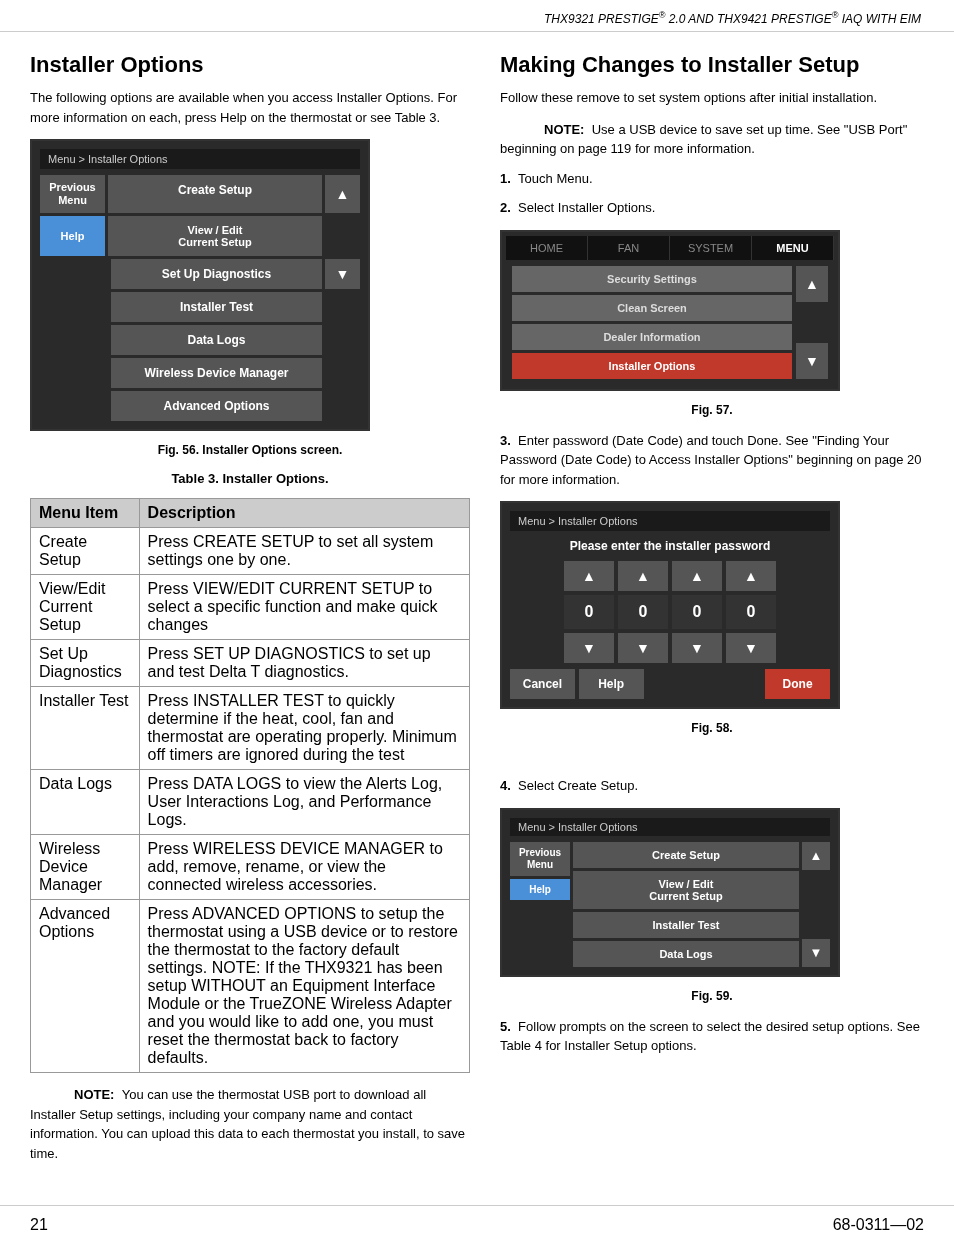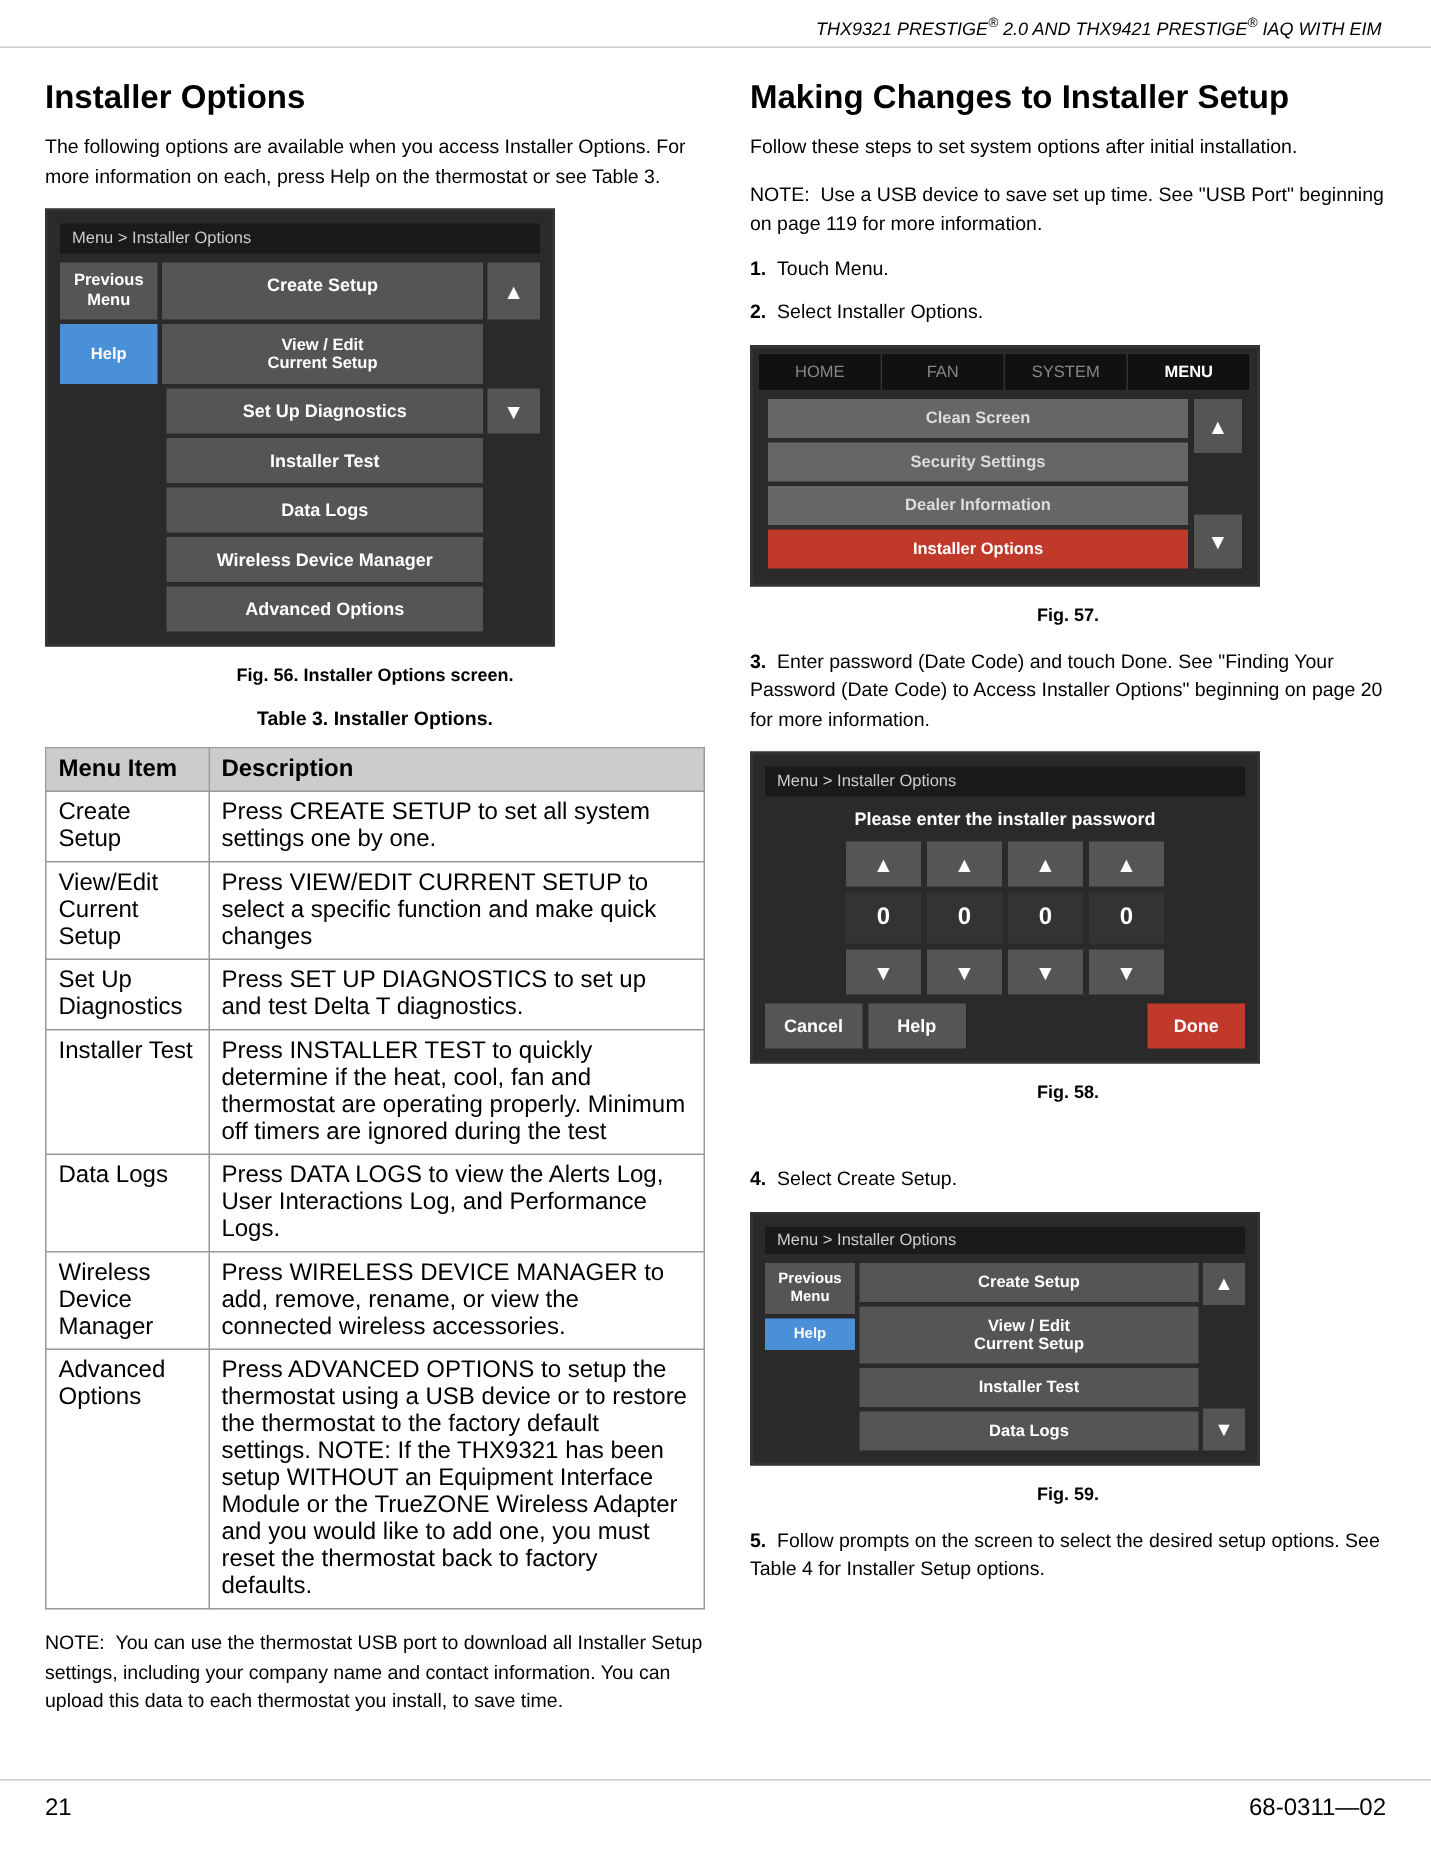--- a/index.html
+++ b/index.html
@@ -397,21 +397,22 @@
 
     .step-number {
       font-weight: bold;
     }
 
     sup {
       font-size: 9px;
     }
 
     .note-bold {
-      font-weight: normal;
+      font-weight: bold;
+      margin-left: 44px;
     }
   </style>
 </head>
 <body>
 
 <div class="page-header">
   <span>
     <em><span>THX9321 PRESTIGE</span><sup>®</sup><span> 2.0 AND THX9421 PRESTIGE</span><sup>®</sup><span> IAQ WITH EIM</span></em>
   </span>
 </div>
@@ -509,21 +510,21 @@
     <div class="note-block">
       <p>
         <span class="note-bold">NOTE:</span>
         &nbsp;<span>You can use the thermostat USB port to download all Installer Setup settings, including your company name and contact information. You can upload this data to each thermostat you install, to save time.</span>
       </p>
     </div>
   </div>
 
   <div class="right-column">
     <h2>Making Changes to Installer Setup</h2>
-    <p>Follow these steps to set system options after initial installation.</p>
+    <p>Follow these remove to set system options after initial installation.</p>
 
     <div class="note-block" style="margin-bottom:10px;">
       <p>
         <span class="note-bold">NOTE:</span>
         &nbsp;<span>Use a USB device to save set up time. See "USB Port" beginning on page 119 for more information.</span>
       </p>
     </div>
 
     <p>
       <span class="step-number">1.</span>
@@ -536,22 +537,22 @@
 
     <div class="menu-nav-screen">
       <div class="menu-nav-topbar">
         <div class="nav-tab">HOME</div>
         <div class="nav-tab">FAN</div>
         <div class="nav-tab">SYSTEM</div>
         <div class="nav-tab active">MENU</div>
       </div>
       <div style="display:flex; gap:4px; padding:6px;">
         <div style="flex:1; display:flex; flex-direction:column; gap:3px;">
+          <div class="menu-nav-btn">Security Settings</div>
           <div class="menu-nav-btn">Clean Screen</div>
-          <div class="menu-nav-btn">Security Settings</div>
           <div class="menu-nav-btn">Dealer Information</div>
           <div class="menu-nav-btn red">Installer Options</div>
         </div>
         <div class="scroll-col">
           <div class="scroll-btn">▲</div>
           <div style="height:10px;"></div>
           <div class="scroll-btn">▼</div>
         </div>
       </div>
     </div>

